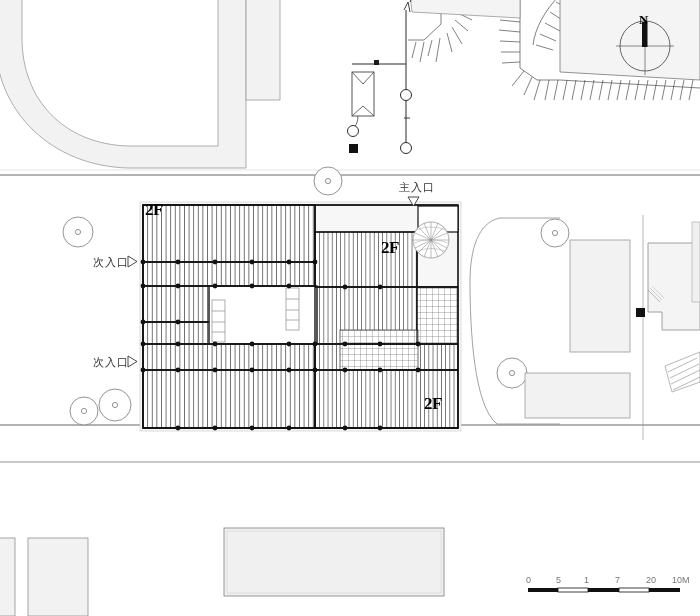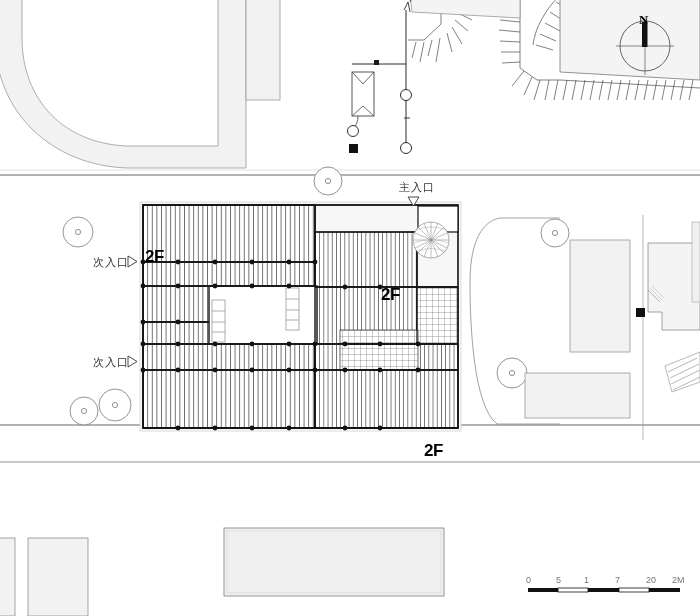--- a/index.html
+++ b/index.html
@@ -1,23 +1,23 @@
 <!DOCTYPE html>
 <html><head>
 <meta charset="utf-8">
 <title>Site Plan</title>
 <style>
   html,body{margin:0;padding:0;background:#ffffff;}
   body{width:700px;height:616px;overflow:hidden;
        font-family:"Liberation Sans","DejaVu Sans",sans-serif;}
   #plan{position:relative;width:700px;height:616px;background:#ffffff;}
   #plan svg{position:absolute;left:0;top:0;}
-  .lbl{position:absolute;font-family:Liberation Sans, sans-serif;
+  .lbl{position:absolute;font-family:Liberation Serif, serif;
        color:#111;white-space:nowrap;}
-  .lbl-2f{font-size:17px;font-weight:700;letter-spacing:-0.5px;color:#000;margin-top:47px;}
+  .lbl-2f{font-size:17px;font-weight:700;letter-spacing:-0.5px;color:#000;}
   .lbl-cn{font-size:11px;color:#333;letter-spacing:1px;}
   .lbl-n{font-size:13px;font-weight:700;color:#000;font-family:"Liberation Serif","DejaVu Serif",serif;}
   .lbl-sc{font-size:9px;color:#777;font-family:"Liberation Sans","DejaVu Sans",sans-serif;}
 </style>
 </head>
 <body>
 
 <div id="plan">
 
 <svg width="700" height="616" viewBox="0 0 700 616">
@@ -339,15 +339,15 @@
 <div class="lbl lbl-cn" style="left:93px;top:255px;">次入口</div>
 <div class="lbl lbl-cn" style="left:93px;top:355px;">次入口</div>
 
 <div class="lbl lbl-n" style="left:639px;top:12px;">N</div>
 
 <div class="lbl lbl-sc" style="left:526px;top:575px;">0</div>
 <div class="lbl lbl-sc" style="left:556px;top:575px;">5</div>
 <div class="lbl lbl-sc" style="left:584px;top:575px;">1</div>
 <div class="lbl lbl-sc" style="left:615px;top:575px;">7</div>
 <div class="lbl lbl-sc" style="left:646px;top:575px;text-align:right;">20</div>
-<div class="lbl lbl-sc" style="left:672px;top:575px;">2M</div>
+<div class="lbl lbl-sc" style="left:672px;top:575px;">10M</div>
 
 </div>
 
 </body></html>

